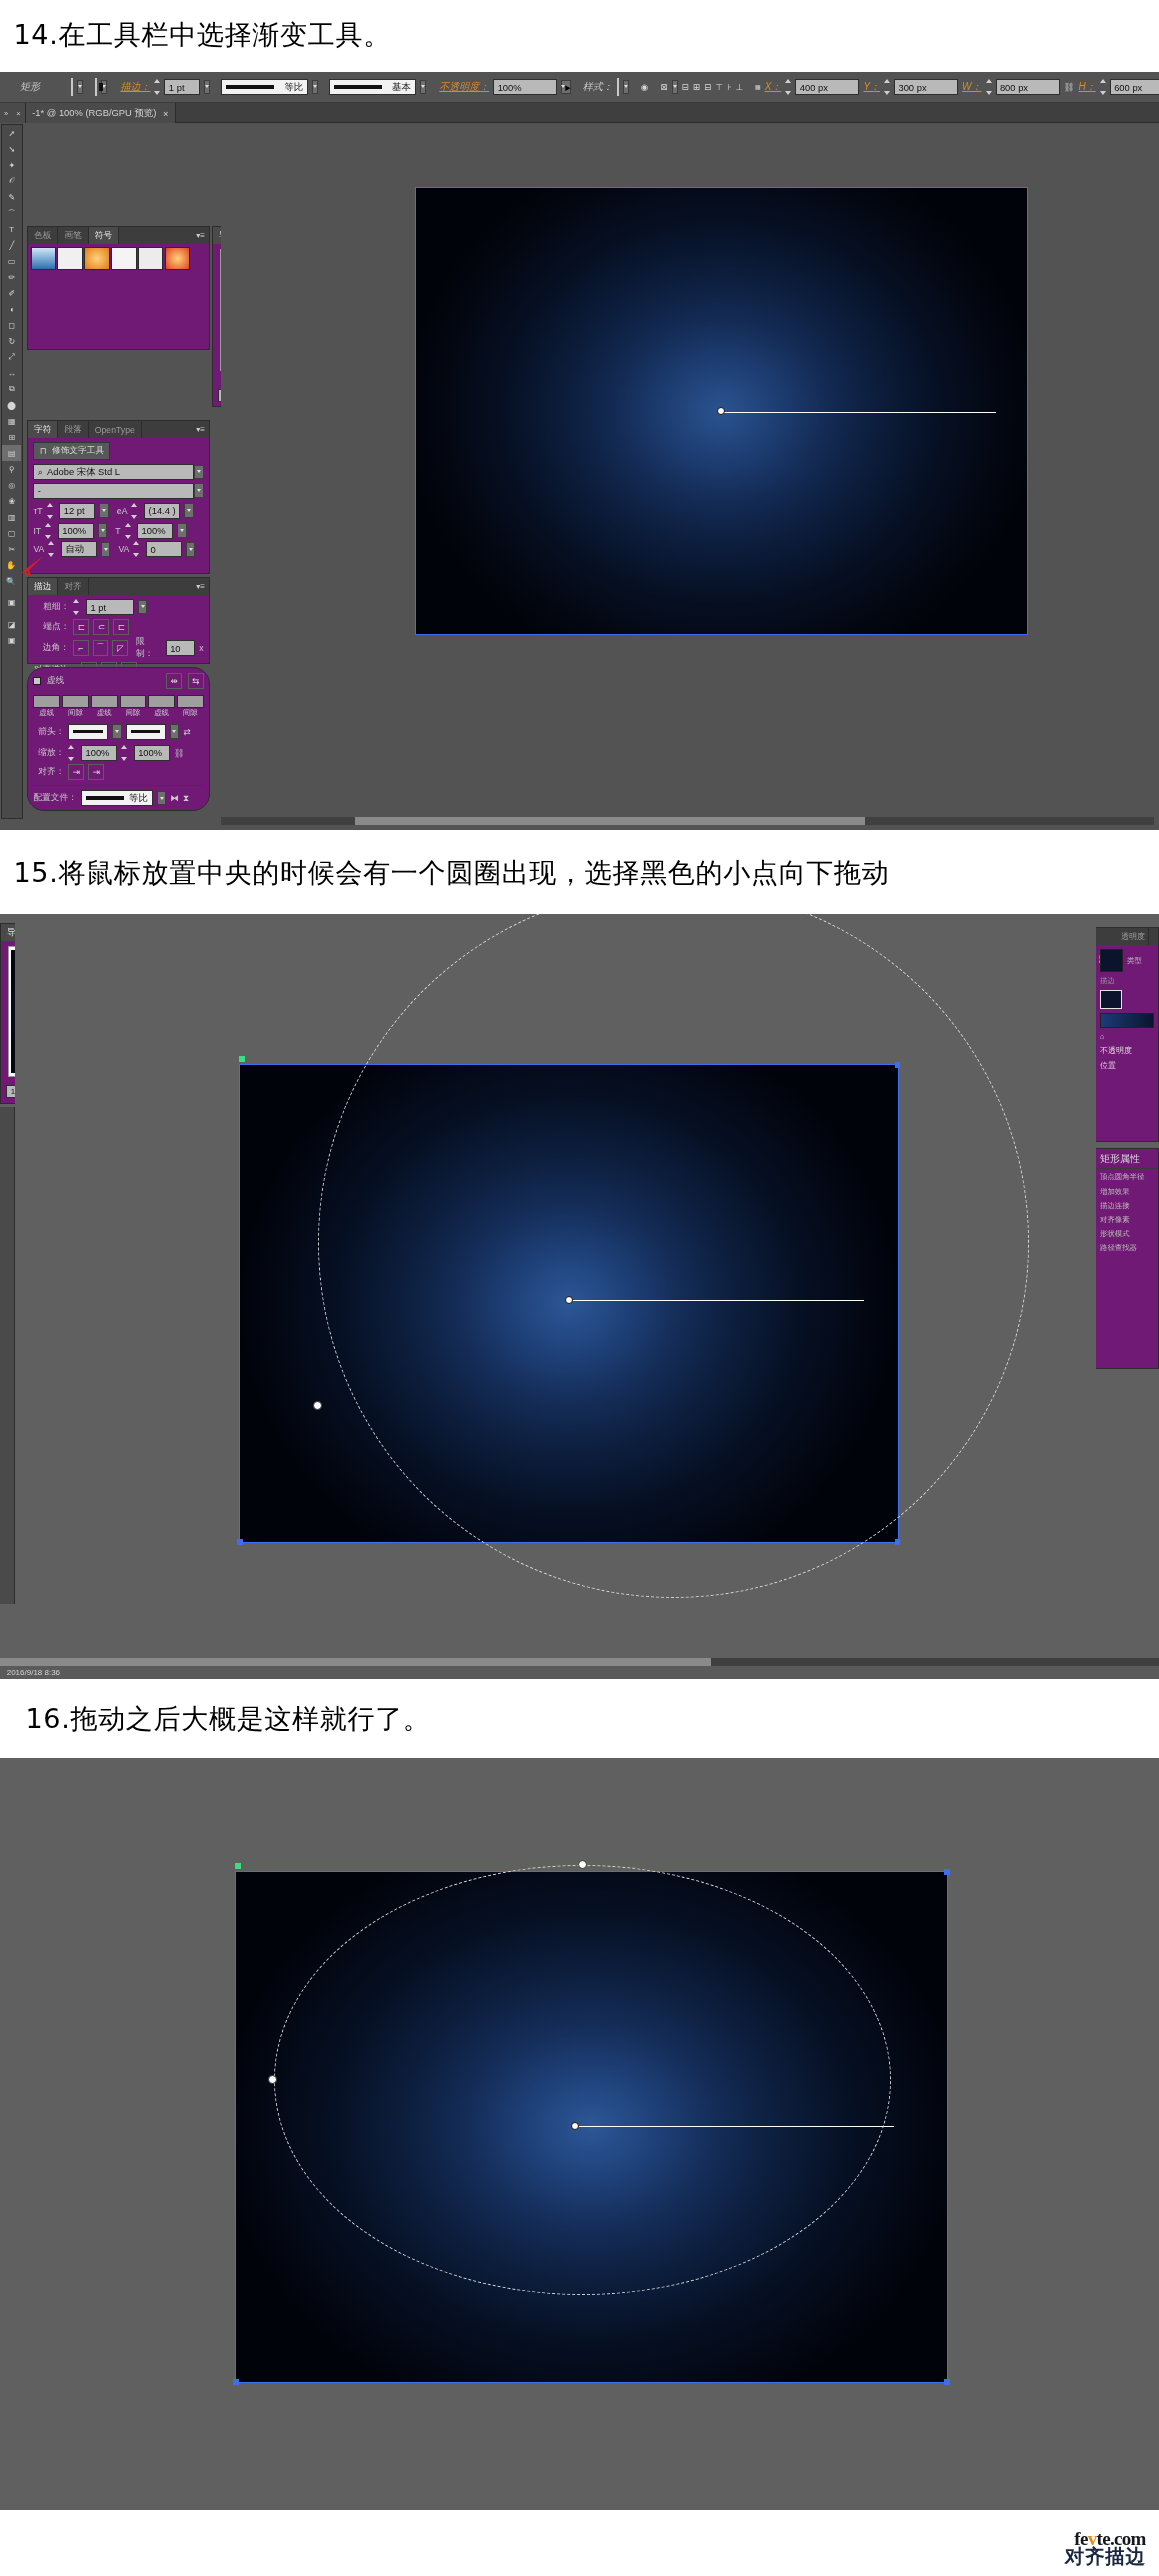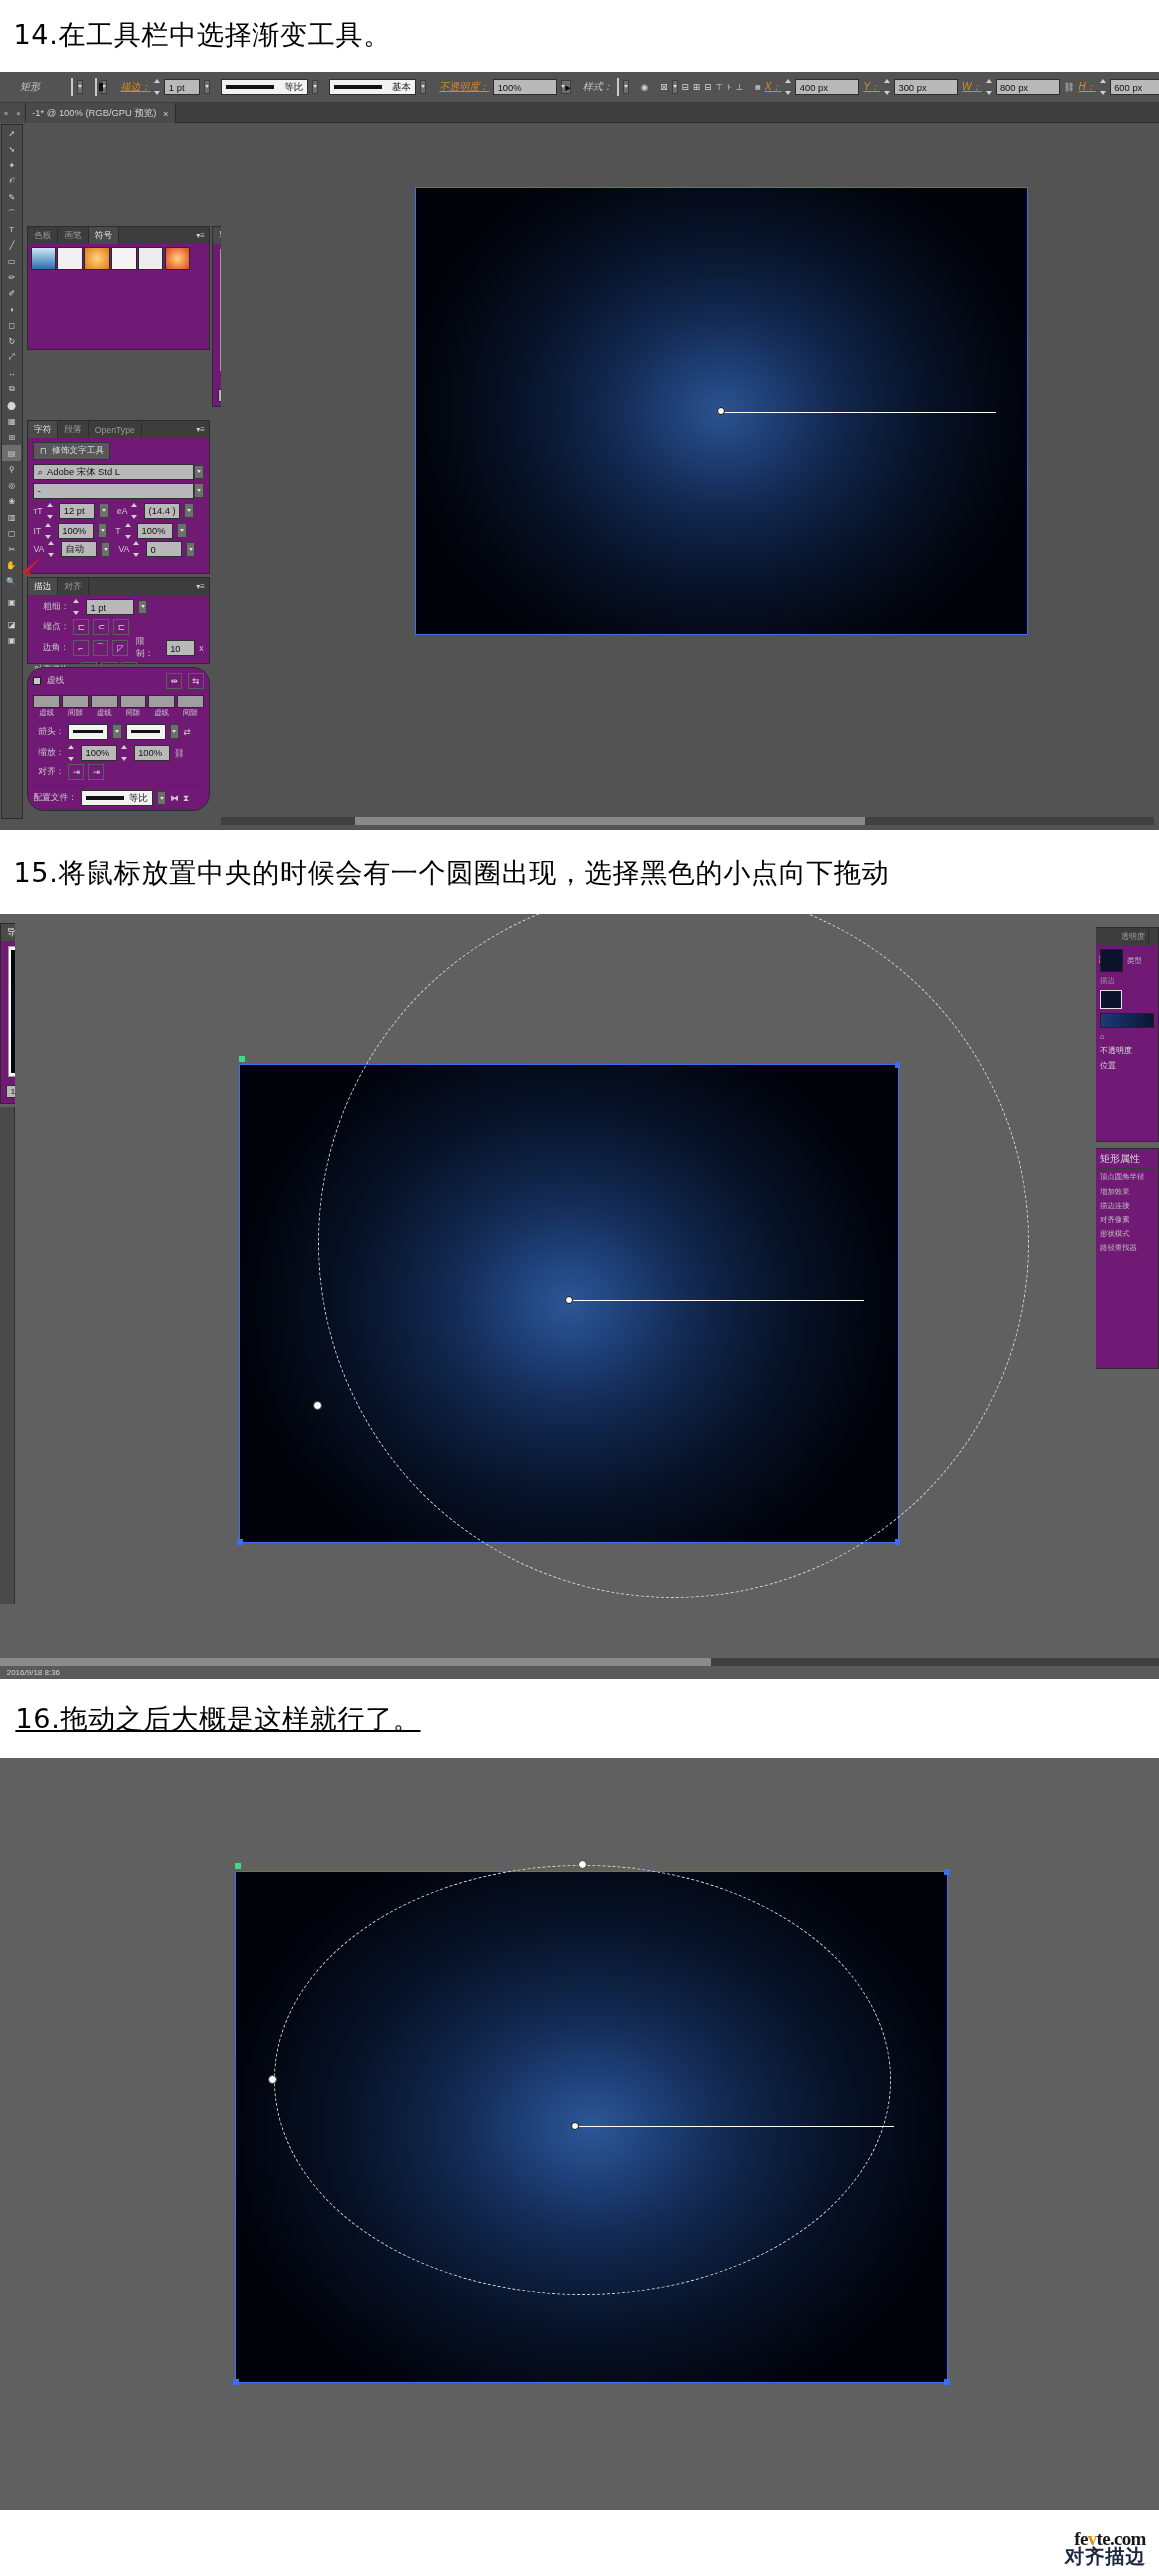--- a/index.html
+++ b/index.html
@@ -518,21 +518,21 @@
   </div>
 
   <div class="statusbar">
     <span>2016/9/18  8:36</span>
   </div>
   <div style="position:absolute;left:0;bottom:13.4px;width:100%;height:8px;background:#3f3f3f;">
     <div class="scrollthumb" style="left:0;width:711px;"></div>
   </div>
 </div>
 
-<div class="step-heading" style="position:absolute;left:2px;top:1685px;width:958px;height:67px;text-decoration:underline;">16.拖动之后大概是这样就行了。</div>
+<div class="step-heading" style="position:absolute;left:12px;top:1685px;width:958px;height:67px;">16.拖动之后大概是这样就行了。</div>
 
 <div class="ps" style="position:absolute;left:0;top:1758px;width:1159px;height:752px;background:#606060;">
 
   <div class="panel" style="left:0px;top:0px;width:195px;height:161px;">
     <div class="panel-tabs">
       <div class="ptab active">导航器</div>
       <div class="pmenu">▾≡</div>
     </div>
     <div class="nav-thumb" style="left:5.4px;top:19px;width:181px;height:115px;">
       <div class="nav-inner">

